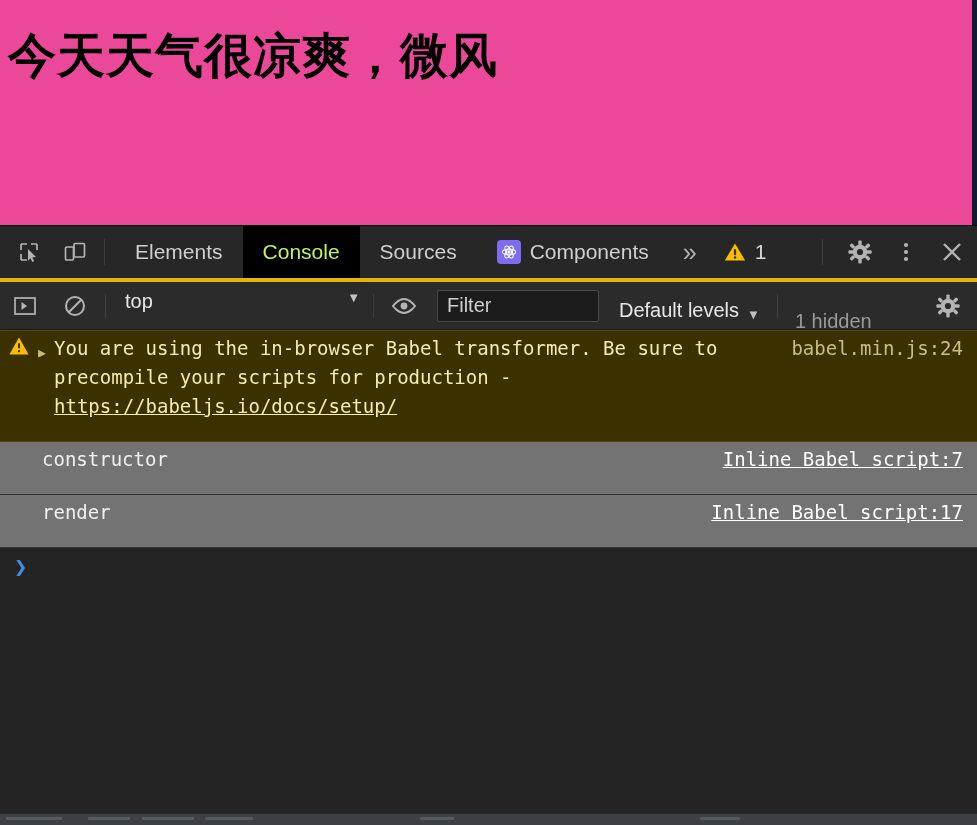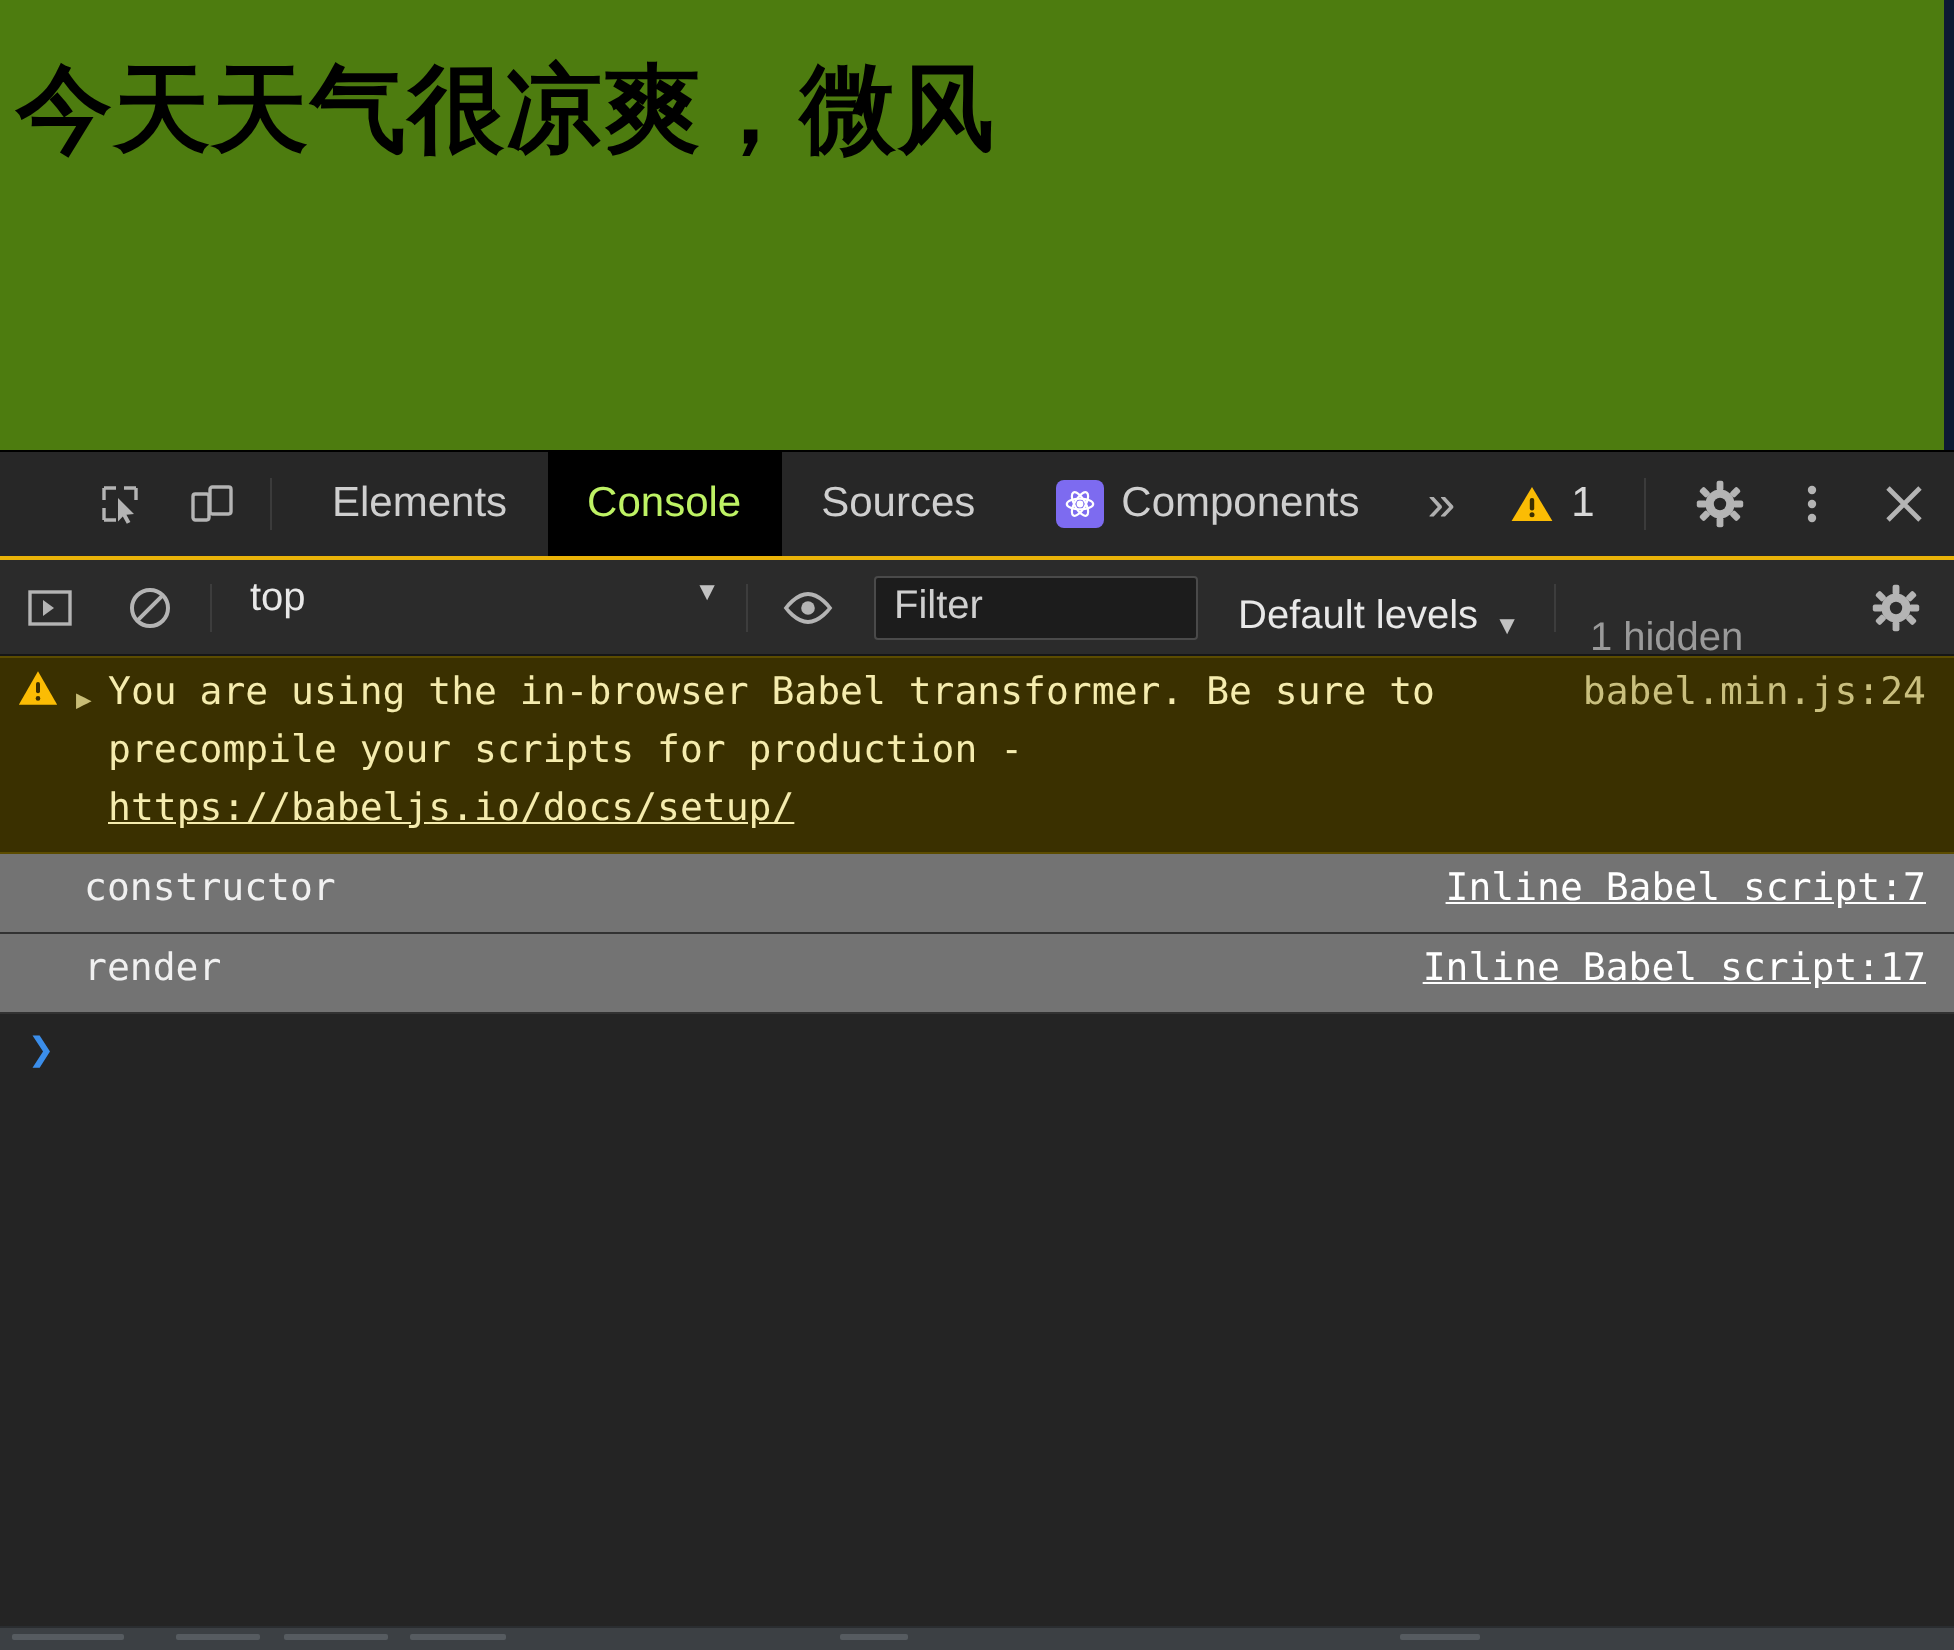--- a/index.html
+++ b/index.html
@@ -14,21 +14,21 @@
     font-family: "Liberation Sans", sans-serif;
   }
 
   
   #page-viewport {
     position: absolute;
     left: 0;
     top: 0;
     width: 977px;
     height: 225px;
-    background: #4d7c0f;
+    background: #ec4899;
     box-sizing: border-box;
     border-right: 5px solid #0d1b33;
     overflow: hidden;
   }
   #page-heading {
     margin: 0;
     padding: 28px 0 0 8px;
     font-family: "DejaVu Sans", "Liberation Sans", sans-serif;
     font-size: 48px;
     font-weight: bold;
@@ -51,23 +51,22 @@
     border-top: 1px solid #000;
   }
 
   
   #devtools-tabbar {
     height: 52px;
     min-height: 52px;
     background: #272727;
     display: flex;
     align-items: center;
-    border-bottom: 2px solid #eab308;
+    border-bottom: 4px solid #eab308;
     position: relative;
-    padding-left: 31px;
   }
   .tb-icon-btn {
     width: 38px;
     height: 38px;
     margin-left: 8px;
     display: flex;
     align-items: center;
     justify-content: center;
     border-radius: 3px;
     cursor: pointer;
@@ -242,21 +241,21 @@
   .msg .discloser {
     width: 16px;
     min-width: 16px;
     color: #c8bd76;
     font-size: 13px;
     padding-top: 7px;
     cursor: pointer;
   }
   .msg .text {
     flex: 1;
-    padding: 3px 10px 7px 0;
+    padding: 3px 10px 20px 0;
     white-space: pre-wrap;
     word-break: break-word;
   }
   .msg.warning .text { color: #f5ecae; }
   .msg.log .text { color: #f0f0f0; padding-left: 42px; }
   .msg .source {
     padding: 3px 14px 4px 6px;
     color: #c9bf7e;
     white-space: nowrap;
     cursor: pointer;

